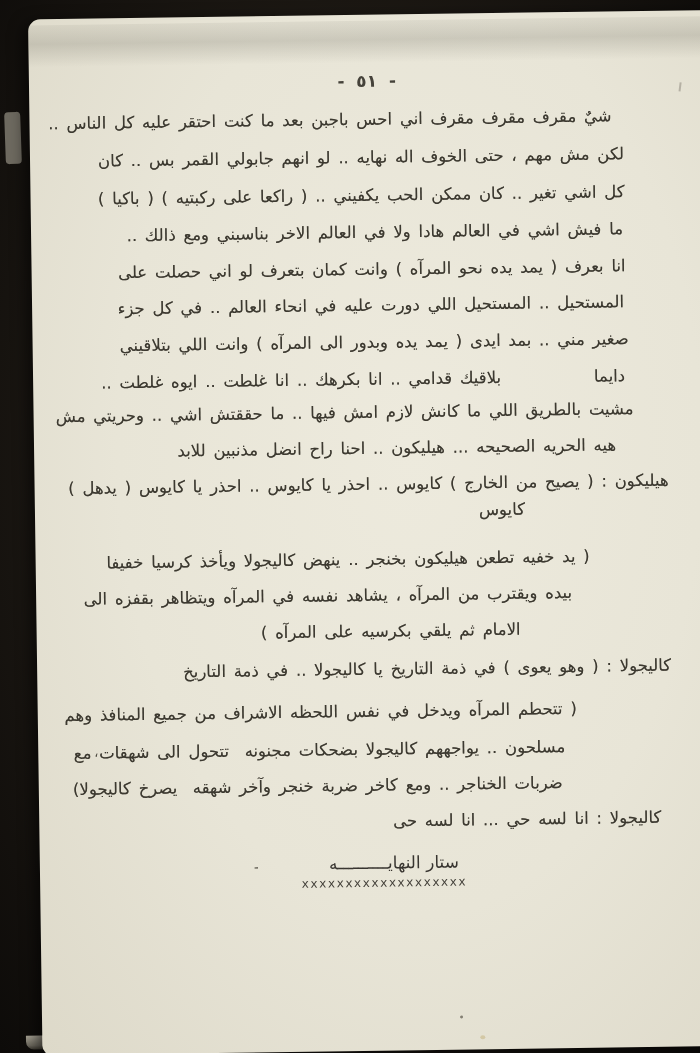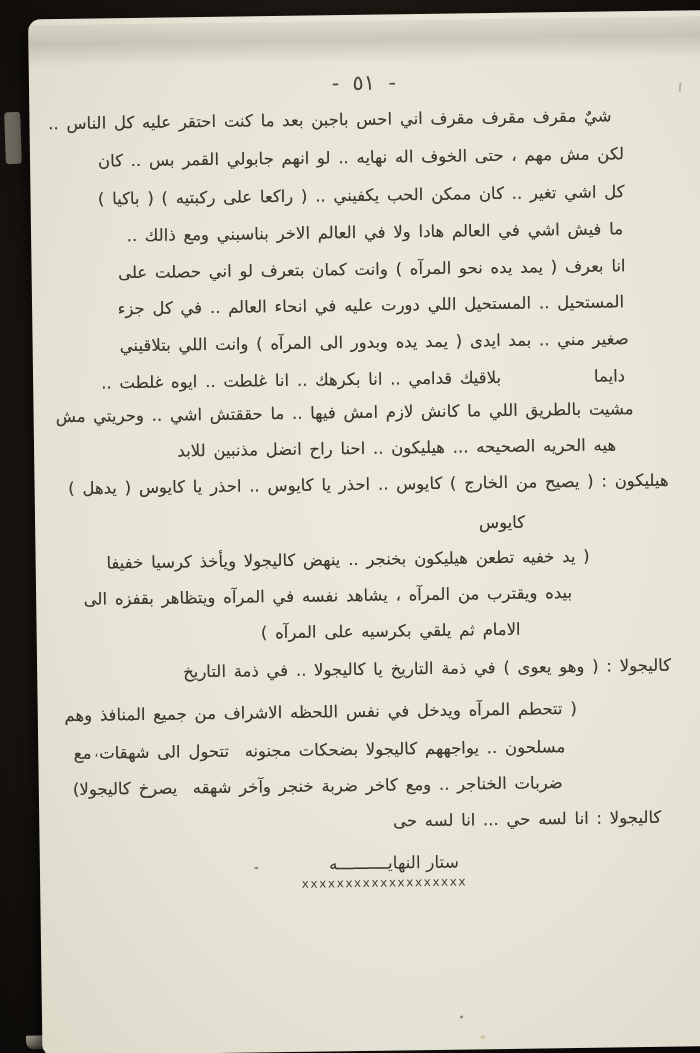--- a/index.html
+++ b/index.html
@@ -25,21 +25,21 @@
     border-radius: 12px 4px 4px 10px;
     box-shadow: -4px 4px 16px rgba(0,0,0,0.65);
   }
   .shadow-band {
     position: absolute; top: 6px; left: 0; right: 0; height: 42px;
     background: linear-gradient(180deg, rgba(120,118,106,0.10) 0%, rgba(118,116,104,0.26) 45%, rgba(118,116,104,0) 100%);
   }
   .text-layer { position: absolute; inset: 0; direction: rtl; color: #3c3930; }
   .page-number {
     position: absolute; top: 56px; right: 315px;
-    font-size: 21px; letter-spacing: 2px; white-space: pre; color: #45423a;
+    font-size: 17px; letter-spacing: 2px; white-space: pre; color: #45423a; font-weight: bold;
   }
   .line {
     position: absolute; white-space: pre;
     font-size: 16.5px; letter-spacing: 0.2px; word-spacing: 2.5px;
     text-shadow: 0 0 0.5px rgba(60,57,48,0.55);
   }
   .footer-curtain {
     position: absolute; top: 838px; right: 263px;
     font-size: 17px; white-space: pre; color: #383530;
   }
@@ -69,21 +69,21 @@
         <div class="line" style="top: 133px; right: 88px;">لكن مش مهم ، حتى الخوف اله نهايه .. لو انهم جابولي القمر بس .. كان</div>
         <div class="line" style="top: 171px; right: 88px;">كل اشي تغير .. كان ممكن الحب يكفيني .. ( راكعا على ركبتيه ) ( باكيا )</div>
         <div class="line" style="top: 208px; right: 90px;">ما فيش اشي في العالم هادا ولا في العالم الاخر بناسبني ومع ذالك ..</div>
         <div class="line" style="top: 245px; right: 88px;">انا بعرف ( يمد يده نحو المرآه ) وانت كمان بتعرف لو اني حصلت على</div>
         <div class="line" style="top: 281px; right: 90px;">المستحيل .. المستحيل اللي دورت عليه في انحاء العالم .. في كل جزء</div>
         <div class="line" style="top: 318px; right: 86px;">صغير مني .. بمد ايدى ( يمد يده وبدور الى المرآه ) وانت اللي بتلاقيني</div>
         <div class="line" style="top: 355px; right: 90px;">دايما            بلاقيك قدامي .. انا بكرهك .. انا غلطت .. ايوه غلطت ..</div>
         <div class="line" style="top: 388px; right: 82px;">مشيت بالطريق اللي ما كانش لازم امش فيها .. ما حققتش اشي .. وحريتي مش</div>
         <div class="line" style="top: 424px; right: 100px;">هيه الحريه الصحيحه ... هيليكون .. احنا راح انضل مذنبين للابد</div>
         <div class="line" style="top: 460px; right: 48px;">هيليكون : ( يصيح من الخارج ) كايوس .. احذر يا كايوس .. احذر يا كايوس ( يدهل )</div>
-        <div class="line" style="top: 500px; right: 192px;">كايوس</div>
+        <div class="line" style="top: 487px; right: 192px;">كايوس</div>
         <div class="line" style="top: 535px; right: 128px;">( يد خفيه تطعن هيليكون بخنجر .. ينهض كاليجولا ويأخذ كرسيا خفيفا</div>
         <div class="line" style="top: 571px; right: 146px;">بيده ويقترب من المرآه ، يشاهد نفسه في المرآه ويتظاهر بقفزه الى</div>
         <div class="line" style="top: 607px; right: 198px;">الامام ثم يلقي بكرسيه على المرآه )</div>
         <div class="line" style="top: 645px; right: 48px;">كاليجولا : ( وهو يعوى ) في ذمة التاريخ يا كاليجولا .. في ذمة التاريخ</div>
         <div class="line" style="top: 687px; right: 143px;">( تتحطم المرآه ويدخل في نفس اللحظه الاشراف من جميع المنافذ وهم</div>
         <div class="line" style="top: 725px; right: 155px;">مسلحون .. يواجههم كاليجولا بضحكات مجنونه  تتحول الى شهقات مع</div>
         <div class="line" style="top: 761px; right: 158px;">ضربات الخناجر .. ومع كاخر ضربة خنجر وآخر شهقه  يصرخ كاليجولا)</div>
         <div class="line" style="top: 797px; right: 60px;">كاليجولا : انا لسه حي ... انا لسه حى</div>
         <div class="mark" style="left: 56px; top: 726px;">،</div>
         <div class="mark" style="left: 214px; top: 843px;">-</div>

